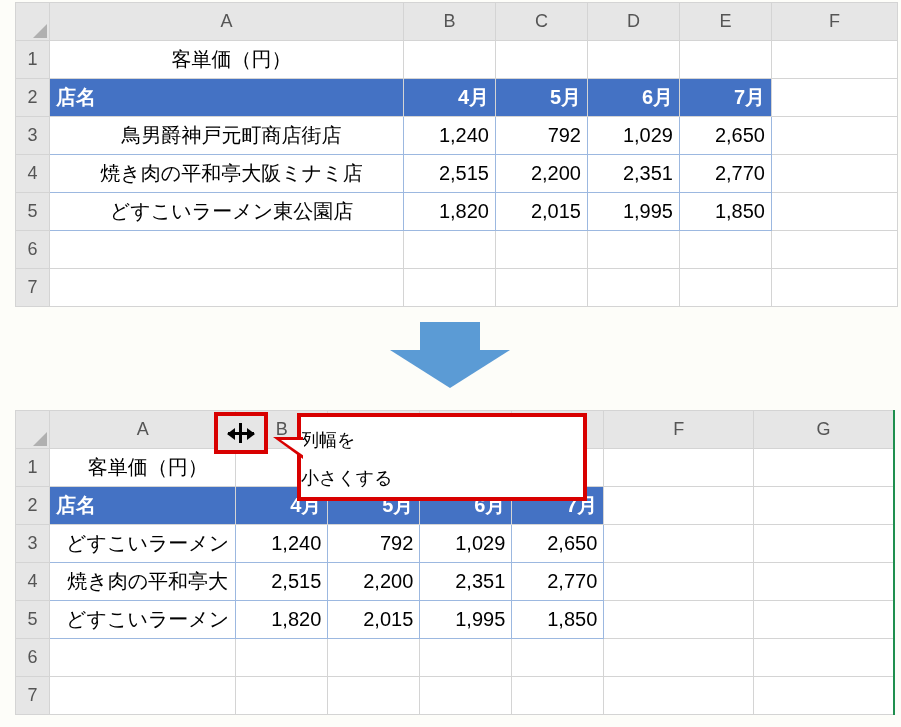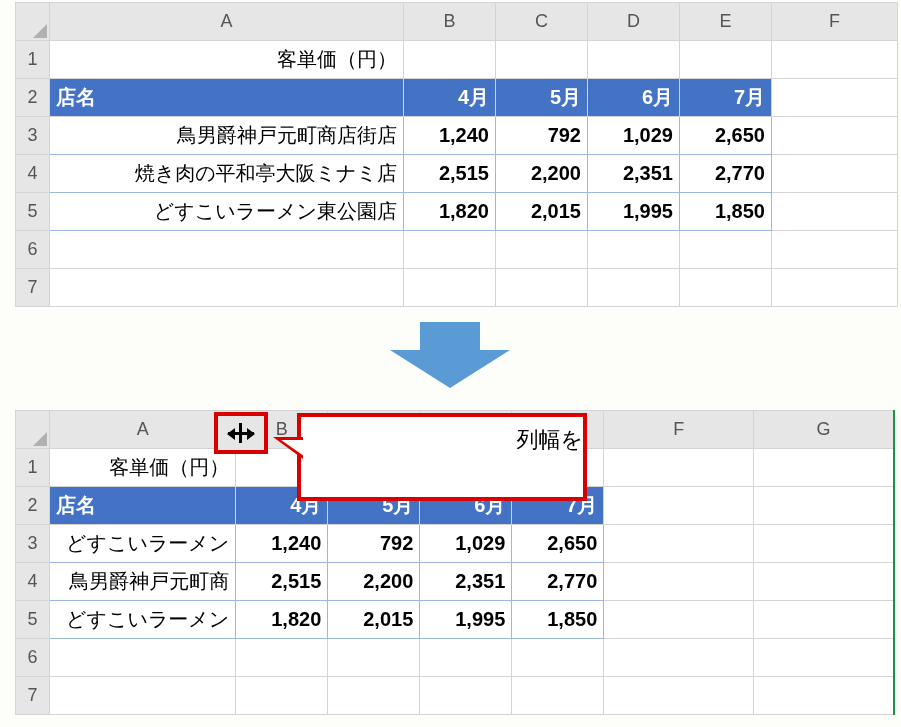--- a/index.html
+++ b/index.html
@@ -6,22 +6,22 @@
   body { background:#fdfdf9; font-family:"Yu Gothic","Meiryo","MS PGothic",sans-serif; width:901px; height:727px; position:relative; overflow:hidden;}
   .sheet { position:absolute; background:#fff; border-collapse:collapse; }
   .sheet td, .sheet th { border:1px solid #d4d4d4; font-size:20px; font-weight:400; color:#000; height:38px; padding:0 6px; white-space:nowrap; overflow:hidden; }
   .sheet .colhdr { background:#e6e6e6; text-align:center; color:#555; font-size:18px; }
   .sheet .rowhdr { background:#e6e6e6; text-align:center; color:#555; font-size:18px; width:34px;}
   .sheet .corner { background:#e6e6e6; position:relative;}
   .sheet .corner::after{ content:""; position:absolute; right:2px; bottom:2px; width:0;height:0;border-left:14px solid transparent;border-bottom:14px solid #b0b0b0;}
   .sheet .bluehdr { background:#4472c4; color:#ffffff; font-weight:700; }
   .sheet .bluehdr.left { text-align:left;}
   .sheet .bluehdr.right{ text-align:right;margin-top:20px;}
-  .sheet .num { text-align:right;font-weight:bold; }
-  .sheet .txt { text-align:right;padding-left:16px; }
+  .sheet .num { text-align:right; }
+  .sheet .txt { text-align:center;padding-left:16px; }
   .sheet .databorder { border:1px solid #9cb8e0;}
   
   
   #sheet1 { left:15px; top:2px; }
   
   #sheet2 { left:15px; top:410px; }
   
   
   .arrow { position:absolute; left:390px; top:322px; width:120px; height:70px;}
   .arrow .shaft{ position:absolute; left:30px; top:0; width:60px; height:28px; background:#5b9bd5;}
@@ -32,21 +32,21 @@
   .resize-box .cur { position:relative; width:26px; height:20px;}
   .resize-box .cur::before{ content:""; position:absolute; left:0; right:0; top:9px; height:3px; background:#000;}
   .resize-box .cur::after{ content:""; position:absolute; left:11px; top:0; width:3px; height:20px; background:#000;}
   .resize-box .la{position:absolute;left:-1px;top:5px;width:0;height:0;border-top:6px solid transparent;border-bottom:6px solid transparent;border-right:8px solid #000;}
   .resize-box .ra{position:absolute;right:-1px;top:5px;width:0;height:0;border-top:6px solid transparent;border-bottom:6px solid transparent;border-left:8px solid #000;}
   
   
   .callout{ position:absolute; left:297px; top:413px; width:290px; height:88px; border:4px solid #d80000; background:#fff; z-index:9;}
   .callout .tail{ position:absolute; left:-28px; top:20px; width:0;height:0; border-top:0 solid transparent; border-bottom:22px solid transparent; border-right:30px solid #d80000;}
   .callout .tail2{ position:absolute; left:-20px; top:23px; width:0;height:0;border-top:0 solid transparent;border-bottom:16px solid transparent;border-right:23px solid #fff;}
-  .callout .ct{ text-align:right; font-size:22px; line-height:38px; padding-top:4px;}
+  .callout .ct{ text-align:left; font-size:18px; line-height:38px; padding-top:4px;}
   
   .greenEdge td:last-child{ border-right:2px solid #1f8f4e;}
 </style>
 </head>
 <body>
 
 <table id="sheet1" class="sheet">
   <tbody>
       <tr>
     <td class="corner rowhdr"></td>
@@ -165,21 +165,21 @@
     <td class="txt databorder">どすこいラーメン</td>
     <td class="num databorder">1,240</td>
     <td class="num databorder">792</td>
     <td class="num databorder">1,029</td>
     <td class="num databorder">2,650</td>
     <td></td>
         <td></td>
   </tr>
   <tr>
     <td class="rowhdr">4</td>
-    <td class="txt databorder">鳥男爵神戸元町商</td>
+    <td class="txt databorder">焼き肉の平和亭大</td>
     <td class="num databorder">2,515</td>
     <td class="num databorder">2,200</td>
     <td class="num databorder">2,351</td>
     <td class="num databorder">2,770</td>
     <td></td>
         <td></td>
   </tr>
   <tr>
     <td class="rowhdr">5</td>
     <td class="txt databorder">どすこいラーメン</td>
@@ -218,14 +218,15 @@
     <div class="la"></div>
       <div class="ra"></div>
   </div>
 </div>
 
 <div class="callout">
   <div class="tail"></div>
     <div class="tail2"></div>
   <div class="ct">
     <div>列幅を</div>
+    <div>小さくする</div>
   </div>
 </div>
 
 </body></html>

